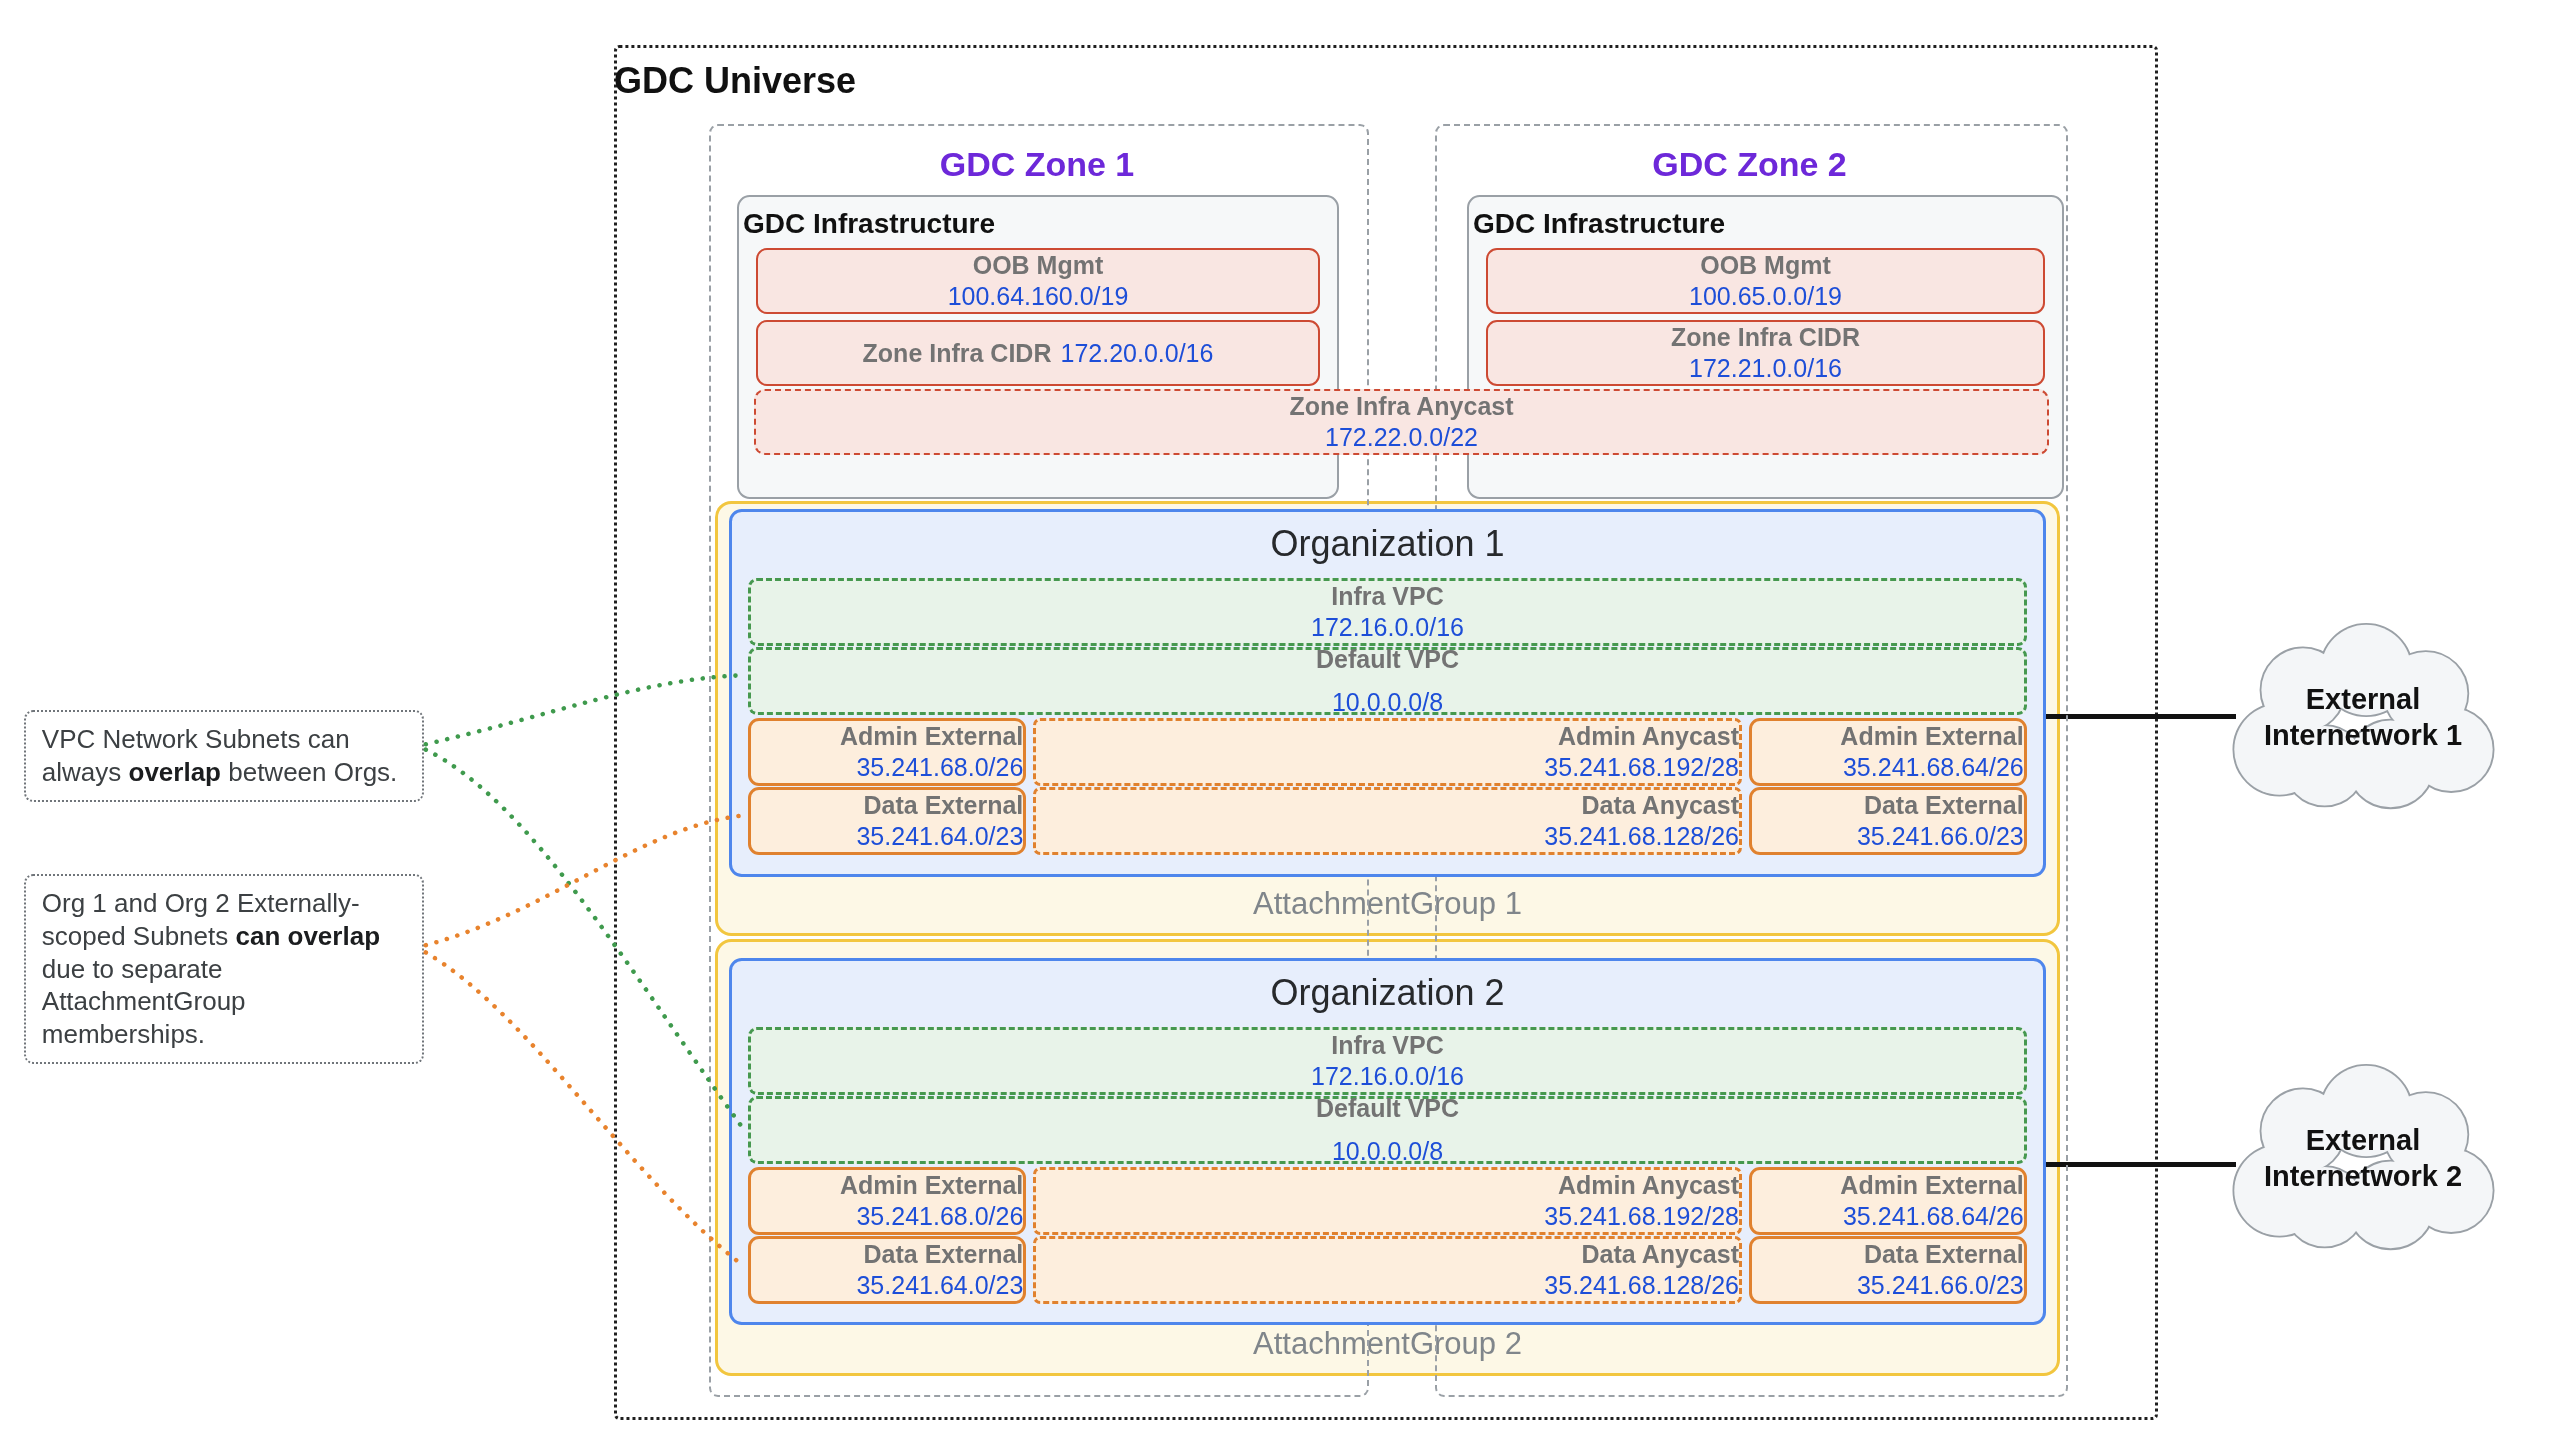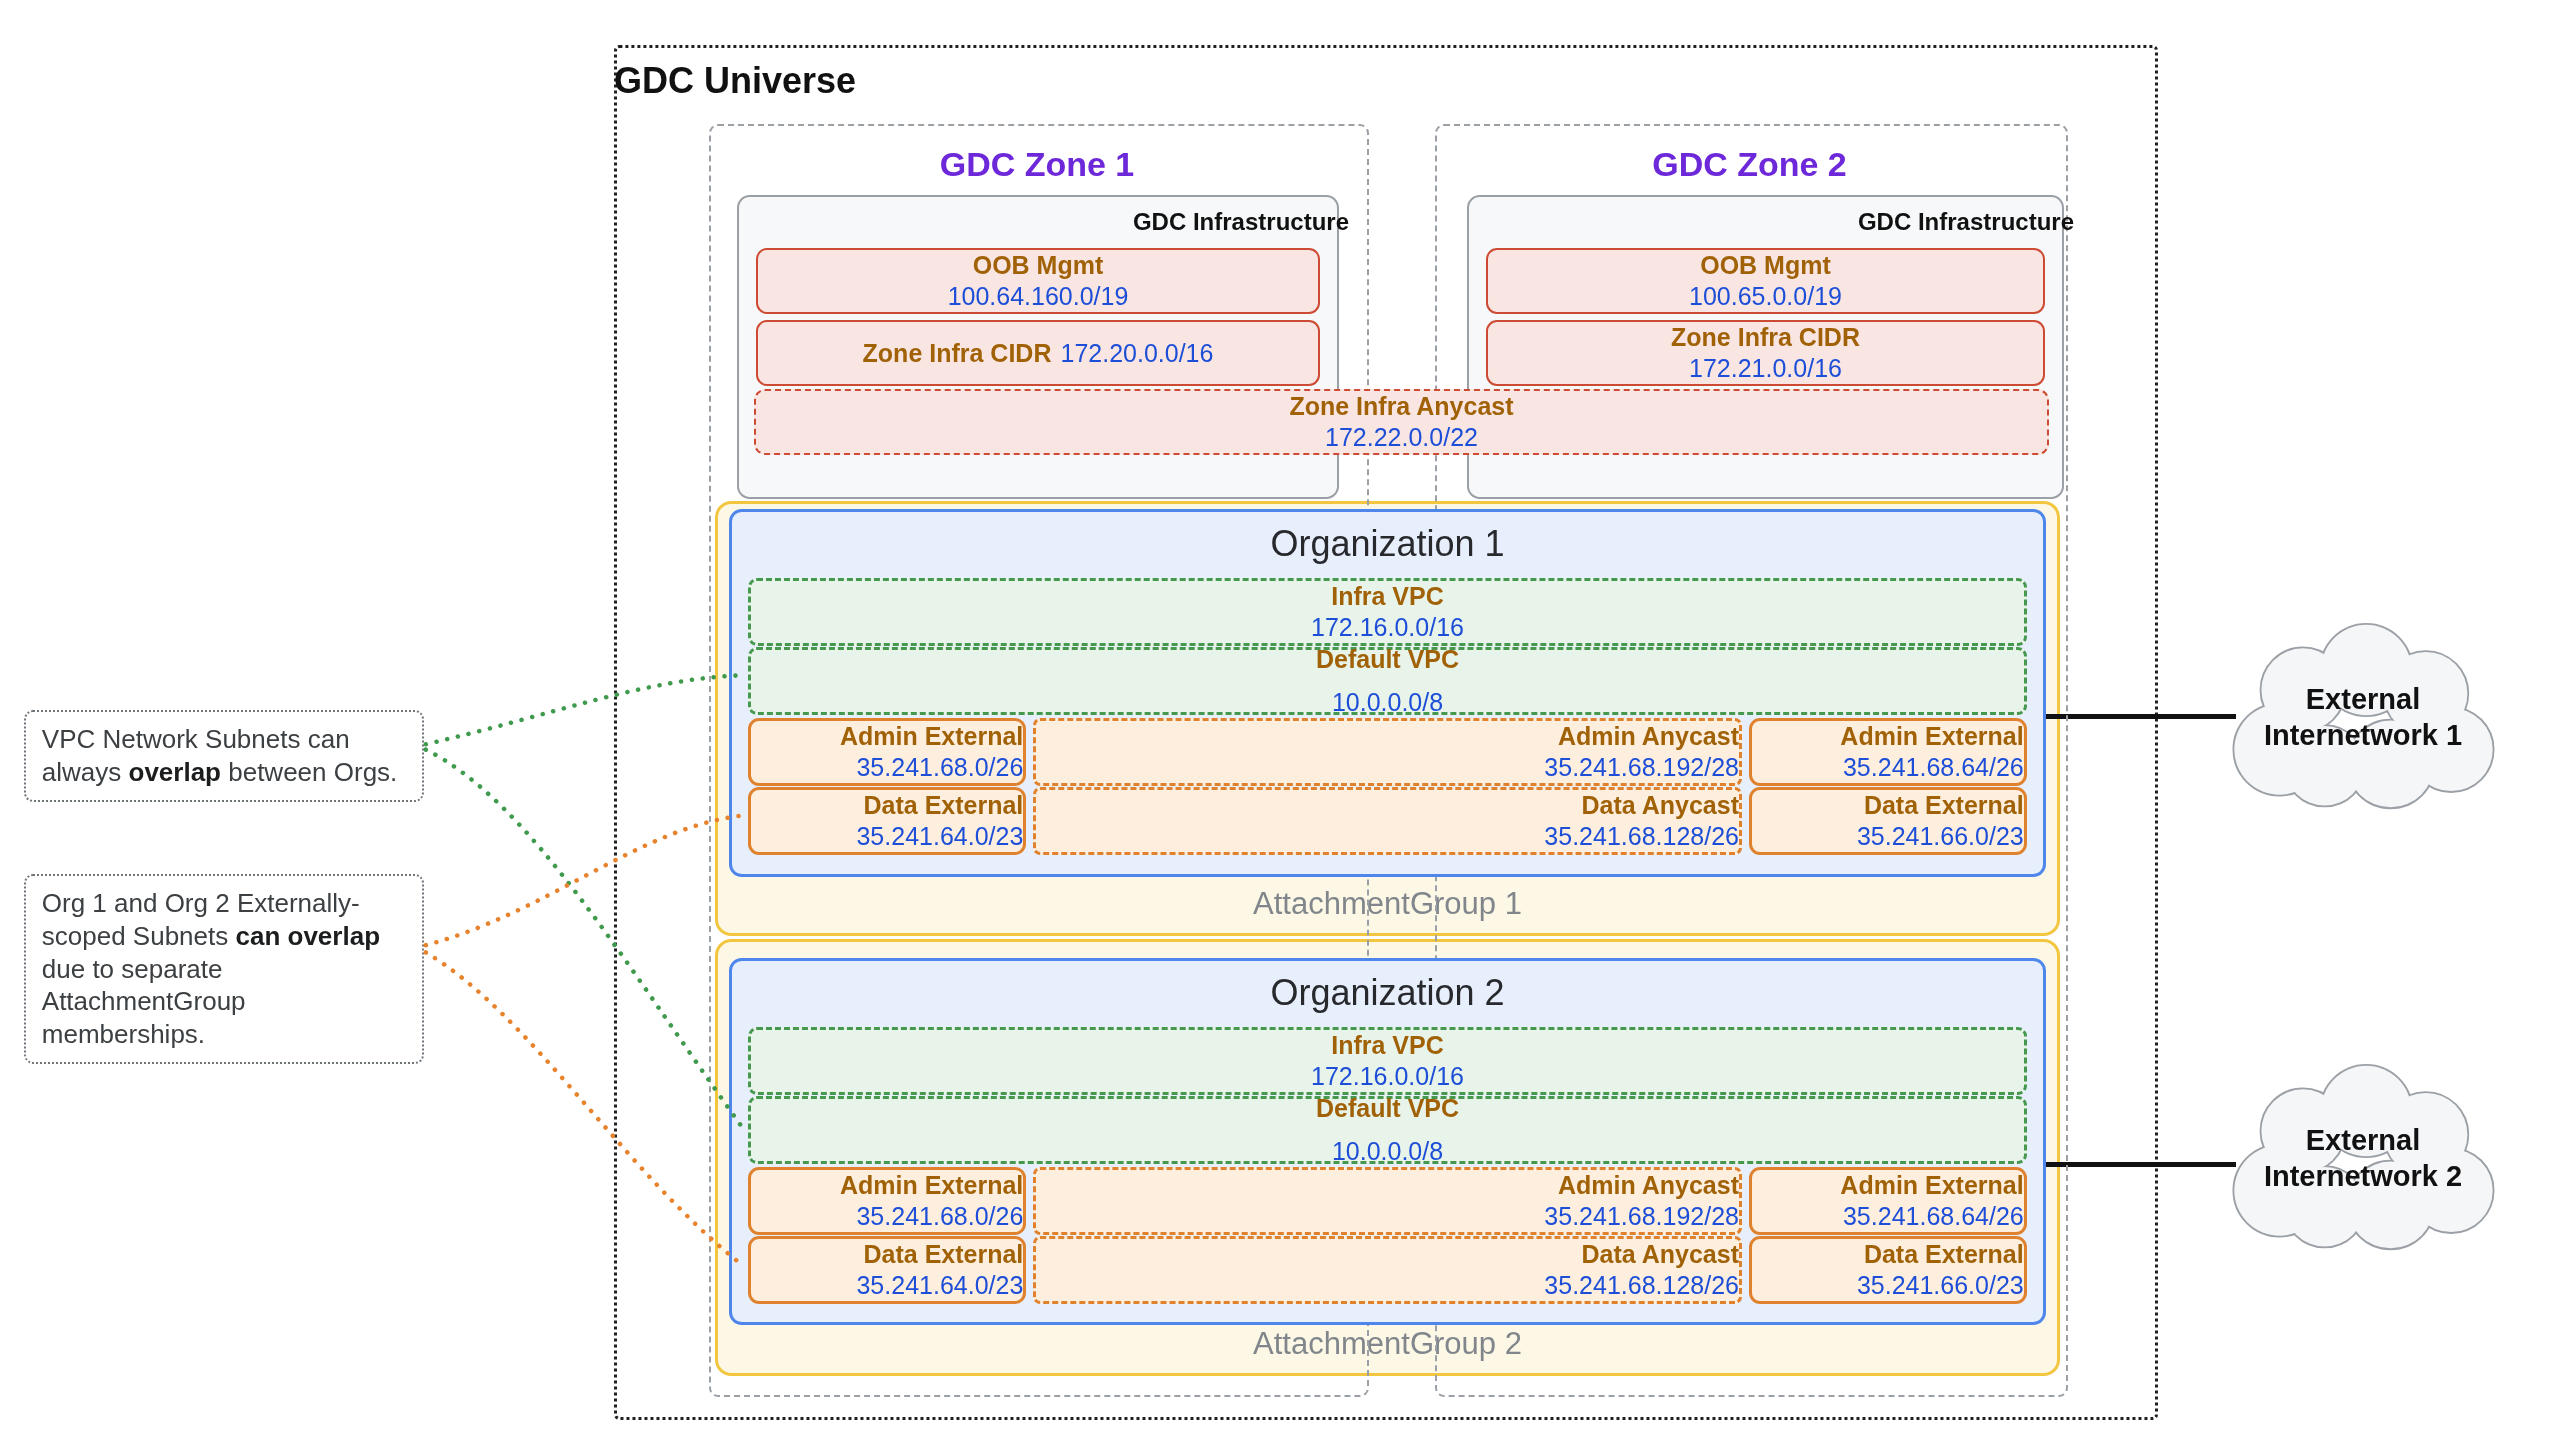--- a/index.html
+++ b/index.html
@@ -2,40 +2,40 @@
 <html style="font-size:14.5px"><head>
 <meta charset="utf-8">
 <style>
   html,body{margin:0;padding:0;background:#ffffff;}
   .stage{
     position:relative;width:2550px;height:1454px;background:#ffffff;
     font-family:"Liberation Sans", sans-serif;color:#202124;overflow:hidden;
   }
   .abs{position:absolute;}
   .center-col{display:flex;flex-direction:column;align-items:center;justify-content:center;text-align:center;}
-  .lbl{font-weight:bold;font-size:25px;line-height:31px;color:#a16207;}
+  .lbl{font-weight:bold;font-size:25px;line-height:31px;color:#737373;}
   .val{font-weight:normal;font-size:25px;line-height:31px;color:#1d4ed8;}
 
   
   .universe{left:614px;top:45px;width:1538px;height:1369px;border:3.6px dotted #1f1f1f;border-radius:5.4px;z-index:0;}
   .universe-title{left:614px;top:60px;width:1538px;text-align:left;font-size:36px;font-weight:bold;color:#111;z-index:4;}
 
   
   .zone{border:2.7px dashed #9aa0a6;border-radius:9px;z-index:2;background:transparent;}
   .zone1{left:709px;top:124px;width:656px;height:1269px;}
   .zone2{left:1435px;top:124px;width:629px;height:1269px;}
   .zone-title{top:145px;text-align:center;font-size:34px;font-weight:bold;color:#6d28d9;z-index:3;}
   .zone-title.z1{left:709px;width:656px;}
   .zone-title.z2{left:1435px;width:629px;}
 
   
   .infra{background:#f6f8f9;border:2.7px solid #9aa0a6;border-radius:12.7px;z-index:2;}
   .infra1{left:737px;top:195px;width:598px;height:300px;}
   .infra2{left:1467px;top:195px;width:593px;height:300px;}
-  .infra-title{left:12px;top:11px;width:100%;text-align:right;font-size:24px;font-weight:bold;color:#111;}
+  .infra-title{left:4px;top:11px;width:100%;text-align:left;font-size:28px;font-weight:bold;color:#111;}
   .redbox{background:#f9e6e2;border:2.7px solid #cd4a33;border-radius:11px;}
   .infra .redbox{left:17px;right:17px;}
   .oob{top:51px;height:62px;}
   .cidr{top:123px;height:62px;}
   .cidr-inline{flex-direction:row;gap:9px;}
   .anycast{left:754px;top:389px;width:1291px;height:62px;background:#f9e6e2;border:2.7px dashed #cd4a33;border-radius:11px;z-index:4;}
 
   
   .ag{background:#fdf8e6;border:3.6px solid #f2c63f;border-radius:16.3px;z-index:1;}
   .ag1{left:715px;top:501px;width:1339px;height:429px;}

